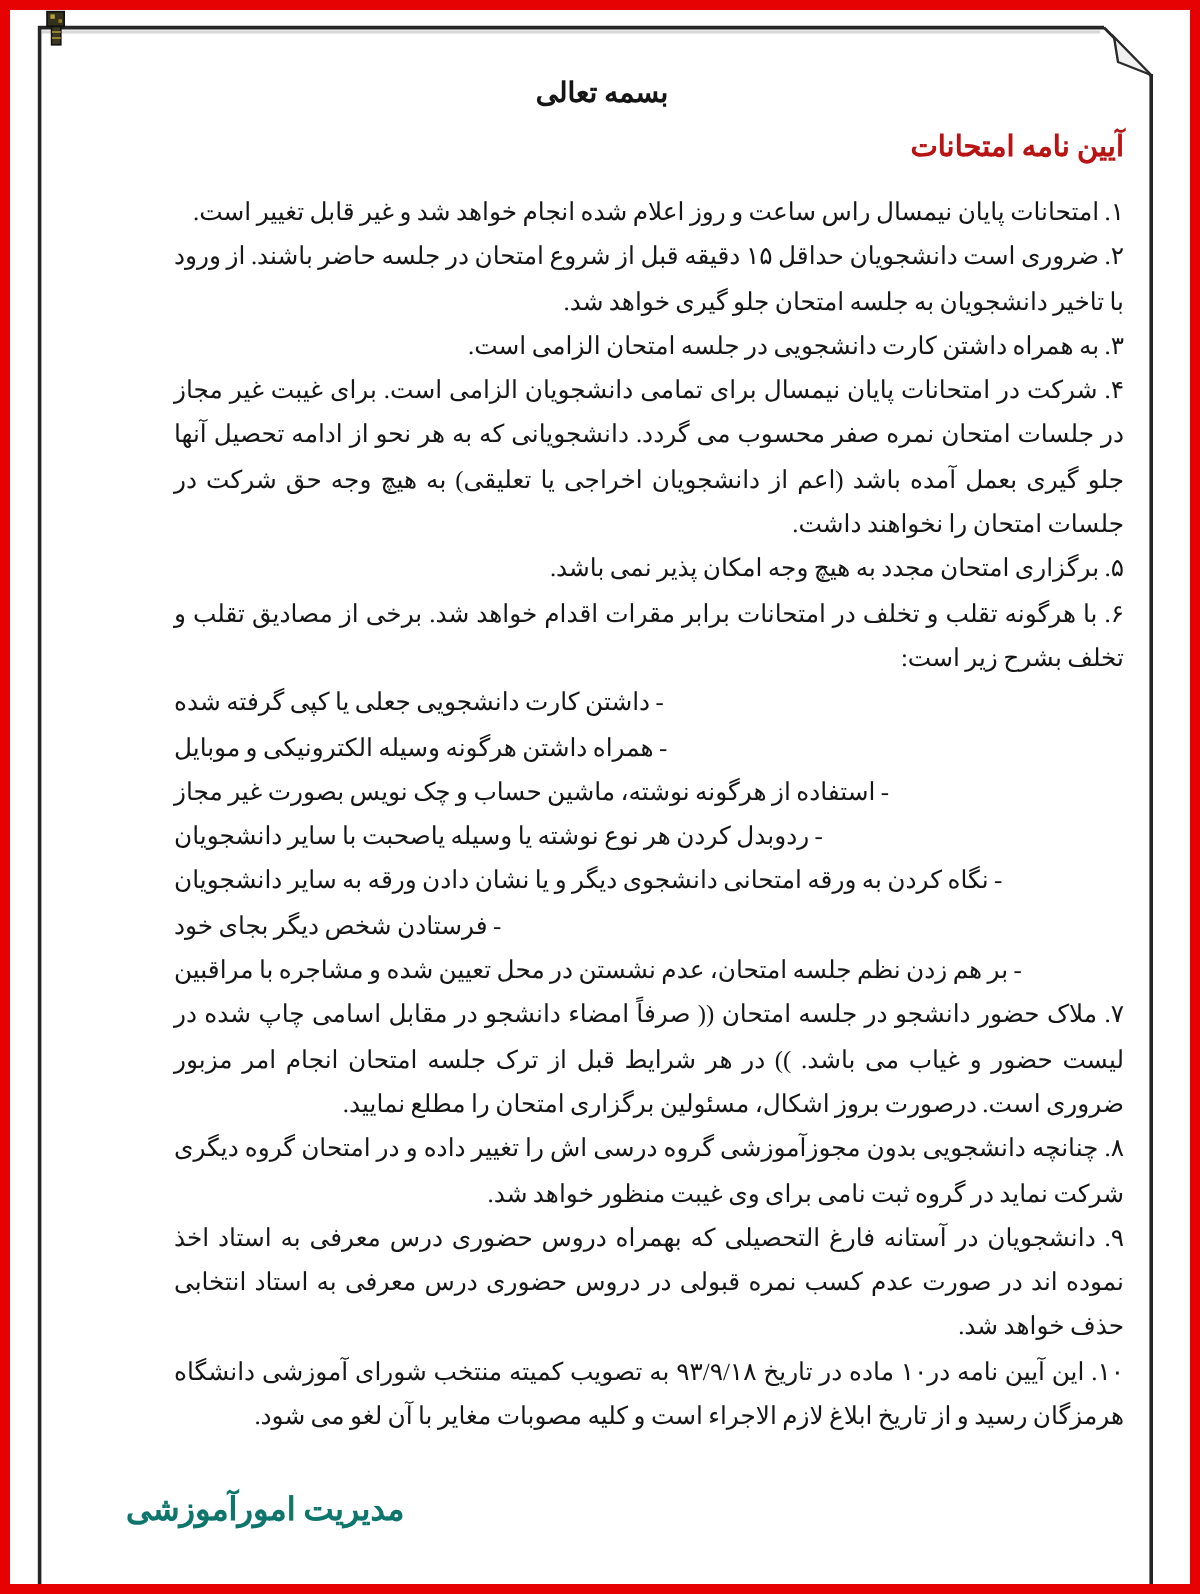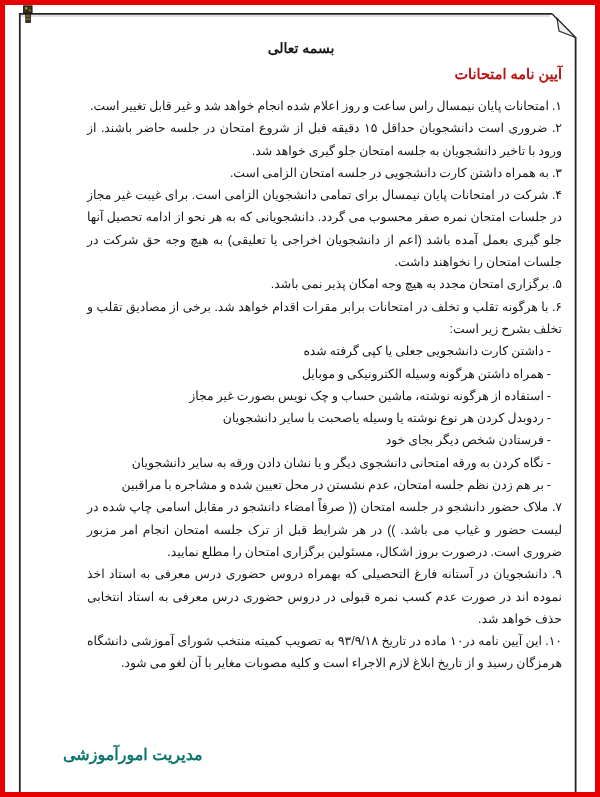--- a/index.html
+++ b/index.html
@@ -3,21 +3,21 @@
 <meta charset="utf-8">
 <style>
   html,body{margin:0;padding:0;background:#fff;}
   .page{
     position:relative;
     width:600px;height:797px;
     box-sizing:border-box;
     border:5px solid #e60202;
     background:#ffffff;
     overflow:hidden;
-    font-family:Liberation Sans, sans-serif;
+    font-family:Liberation Serif, serif;
   }
   
   .frame-svg{position:absolute;left:0;top:0;width:590px;height:787px;}
   .content{
     position:absolute;
     right:33px;
     top:22px;
     width:522px;
     direction:rtl;
     color:#161616;
@@ -40,21 +40,21 @@
   p.para{
     margin:0;
     font-size:12.4px;
     line-height:22.3px;
     word-spacing:-0.4px;
   }
   p.numbered{
     text-align:justify;
   }
   p.bullet{
-    text-align:right;
+    text-align:left;
     padding-right:11px;
   }
   .signature{
     position:absolute;
     left:58px;
     top:740px;
     direction:rtl;
     font-size:16px;
     font-weight:bold;
     color:#0f766e;
@@ -97,24 +97,25 @@
         <p class="para numbered">۱. امتحانات پایان نیمسال راس ساعت و روز اعلام شده انجام خواهد شد و غیر قابل تغییر است.</p>
         <p class="para numbered">۲. ضروری است دانشجویان حداقل ۱۵ دقیقه قبل از شروع امتحان در جلسه حاضر باشند. از ورود با تاخیر دانشجویان به جلسه امتحان جلو گیری خواهد شد.</p>
         <p class="para numbered">۳. به همراه داشتن کارت دانشجویی در جلسه امتحان الزامی است.</p>
         <p class="para numbered">۴. شرکت در امتحانات پایان نیمسال برای تمامی دانشجویان الزامی است. برای غیبت غیر مجاز در جلسات امتحان نمره صفر محسوب می گردد. دانشجویانی که به هر نحو از ادامه تحصیل آنها جلو گیری بعمل آمده باشد (اعم از دانشجویان  اخراجی یا تعلیقی) به هیچ وجه حق شرکت در جلسات امتحان را نخواهند داشت.</p>
         <p class="para numbered">۵. برگزاری امتحان مجدد به هیچ وجه امکان پذیر نمی باشد.</p>
         <p class="para numbered">۶. با هرگونه تقلب و تخلف  در امتحانات برابر مقرات اقدام خواهد شد. برخی از مصادیق تقلب و تخلف بشرح زیر است:</p>
         <p class="para bullet">- داشتن کارت دانشجویی جعلی یا کپی گرفته شده</p>
         <p class="para bullet">- همراه داشتن هرگونه وسیله الکترونیکی و موبایل</p>
         <p class="para bullet">- استفاده از هرگونه نوشته، ماشین حساب و چک نویس بصورت غیر مجاز</p>
         <p class="para bullet">- ردوبدل کردن هر نوع نوشته یا وسیله یاصحبت با سایر دانشجویان</p>
+        <p class="para bullet">- نگاه کردن به ورقه امتحانی دانشجوی دیگر و یا نشان دادن ورقه به سایر دانشجویان</p>
         <p class="para bullet">- فرستادن شخص دیگر بجای خود</p>
-        <p class="para bullet">- نگاه کردن به ورقه امتحانی دانشجوی دیگر و یا نشان دادن ورقه به سایر دانشجویان</p>
         <p class="para bullet">- بر هم زدن نظم جلسه امتحان، عدم نشستن در محل تعیین شده و مشاجره با مراقبین</p>
         <p class="para numbered">۷. ملاک حضور دانشجو در جلسه امتحان  (( صرفاً امضاء دانشجو در مقابل اسامی چاپ شده در لیست حضور و غیاب می باشد. ))  در هر شرایط قبل از ترک جلسه امتحان انجام امر مزبور ضروری است. درصورت بروز اشکال، مسئولین برگزاری امتحان را مطلع نمایید.</p>
+        <p class="para numbered">۸. چنانچه دانشجویی بدون مجوزآموزشی گروه  درسی اش را تغییر داده و در امتحان گروه دیگری شرکت نماید در گروه ثبت نامی برای وی غیبت منظور خواهد شد.</p>
         <p class="para numbered">۹. دانشجویان در آستانه فارغ التحصیلی که بهمراه دروس حضوری درس معرفی به استاد اخذ نموده اند در صورت عدم کسب نمره قبولی در دروس حضوری درس معرفی به استاد انتخابی حذف خواهد شد.</p>
         <p class="para numbered">۱۰. این آیین نامه در۱۰ ماده در تاریخ ۹۳/۹/۱۸ به تصویب کمیته منتخب شورای آموزشی دانشگاه هرمزگان رسید و از تاریخ ابلاغ لازم الاجراء است و کلیه مصوبات مغایر با آن لغو می شود.</p>
       </div>
   </div>
 
   <div class="signature">مدیریت امورآموزشی</div>
 
 </div>
 
 </body></html>

